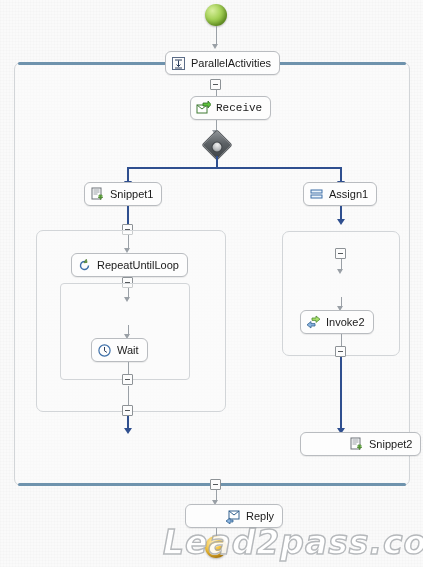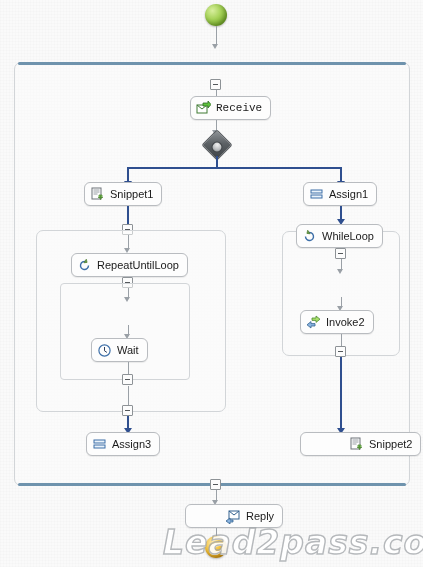--- a/index.html
+++ b/index.html
@@ -122,20 +122,29 @@
   <div id="bgnoise"></div>
 
   <div class="startdot" style="left:205px;top:4px;"></div>
   <div class="vline gray" style="left:215.5px;top:26px;height:18px;"></div>
   <div class="arrow gray" style="left:212px;top:44px;"></div>
 
   <div class="container" style="left:14px;top:62px;width:396px;height:424px;"></div>
   <div class="topbar" style="left:18px;top:62px;width:388px;"></div>
   <div class="botbar" style="left:18px;top:483px;width:388px;"></div>
 
+  <div class="node" style="left:165px;top:51px;">
+    <span class="ic">
+      <svg viewBox="0 0 15 15">
+          <rect x="1.5" y="1.5" width="12" height="12" fill="#fbfbfb" stroke="#5a6b86" stroke-width="1"></rect>
+          <path d="M4 4h7M7.5 4.5v6M5.5 8.5l2 2 2-2M4 12h7" stroke="#2c3e5c" stroke-width="1" fill="none"></path>
+        </svg>
+    </span>
+    <span class="lbl">ParallelActivities</span>
+  </div>
   <div class="collapse" style="left:210px;top:79px;"></div>
 
   <div class="vline gray" style="left:215.5px;top:90px;height:6px;"></div>
 
   <div class="node" style="left:190px;top:96px;font-family:Liberation Mono, monospace;">
     <span class="ic">
       <svg viewBox="0 0 15 15">
           <rect x="1" y="4" width="10" height="8" fill="#ffffff" stroke="#3f7a33" stroke-width="1"></rect>
           <path d="M1 4l5 4 5-4" fill="none" stroke="#3f7a33" stroke-width="1"></path>
           <path d="M7 2l5 0 0 -2 3 3.5 -3 3.5 0 -2 -5 0z" fill="#5cc33a" stroke="#2f6b24" stroke-width=".8"></path>
@@ -206,53 +215,35 @@
   </div>
   <div class="vline gray" style="left:127.5px;top:362px;height:12px;"></div>
   <div class="collapse" style="left:122px;top:374px;"></div>
 
   <div class="vline gray" style="left:127.5px;top:386px;height:19px;"></div>
   <div class="collapse" style="left:122px;top:405px;"></div>
 
   <div class="vline" style="left:127px;top:416px;height:14px;"></div>
   <div class="arrow" style="left:124px;top:428px;"></div>
 
-  <div class="node" style="left:86px;top:432px;">
+
+  <div class="node" style="left:303px;top:182px;">
     <span class="ic">
       <svg viewBox="0 0 15 15">
           <rect x="2" y="3" width="11" height="3" fill="#eaf3fb" stroke="#3d6fa8" stroke-width="1"></rect>
           <rect x="2" y="8" width="11" height="3" fill="#eaf3fb" stroke="#3d6fa8" stroke-width="1"></rect>
         </svg>
     </span>
-    <span class="lbl">Assign3</span>
-  </div>
-
-  <div class="node" style="left:303px;top:182px;">
-    <span class="ic">
-      <svg viewBox="0 0 15 15">
-          <rect x="2" y="3" width="11" height="3" fill="#eaf3fb" stroke="#3d6fa8" stroke-width="1"></rect>
-          <rect x="2" y="8" width="11" height="3" fill="#eaf3fb" stroke="#3d6fa8" stroke-width="1"></rect>
-        </svg>
-    </span>
     <span class="lbl">Assign1</span>
   </div>
   <div class="vline" style="left:340px;top:206px;height:16px;"></div>
   <div class="arrow" style="left:337px;top:219px;"></div>
 
   <div class="container" style="left:282px;top:231px;width:118px;height:125px;"></div>
 
-  <div class="node" style="left:296px;top:224px;">
-    <span class="ic">
-      <svg viewBox="0 0 15 15">
-          <path d="M3.5 7.5a4 4 0 1 0 2.6-3.75" fill="none" stroke="#3d6fa8" stroke-width="1.4"></path>
-          <path d="M5.7 1.2l-.8 3.2 3.2 .4z" fill="#6fa04a" stroke="#4a7a2e" stroke-width=".7"></path>
-        </svg>
-    </span>
-    <span class="lbl">WhileLoop</span>
-  </div>
   <div class="collapse" style="left:335px;top:248px;"></div>
 
   <div class="vline gray" style="left:340.5px;top:259px;height:12px;"></div>
   <div class="arrow gray" style="left:337px;top:269px;"></div>
 
   <div class="vline gray" style="left:340.5px;top:297px;height:11px;"></div>
   <div class="arrow gray" style="left:337px;top:306px;"></div>
 
   <div class="node" style="left:300px;top:310px;">
     <span class="ic">

